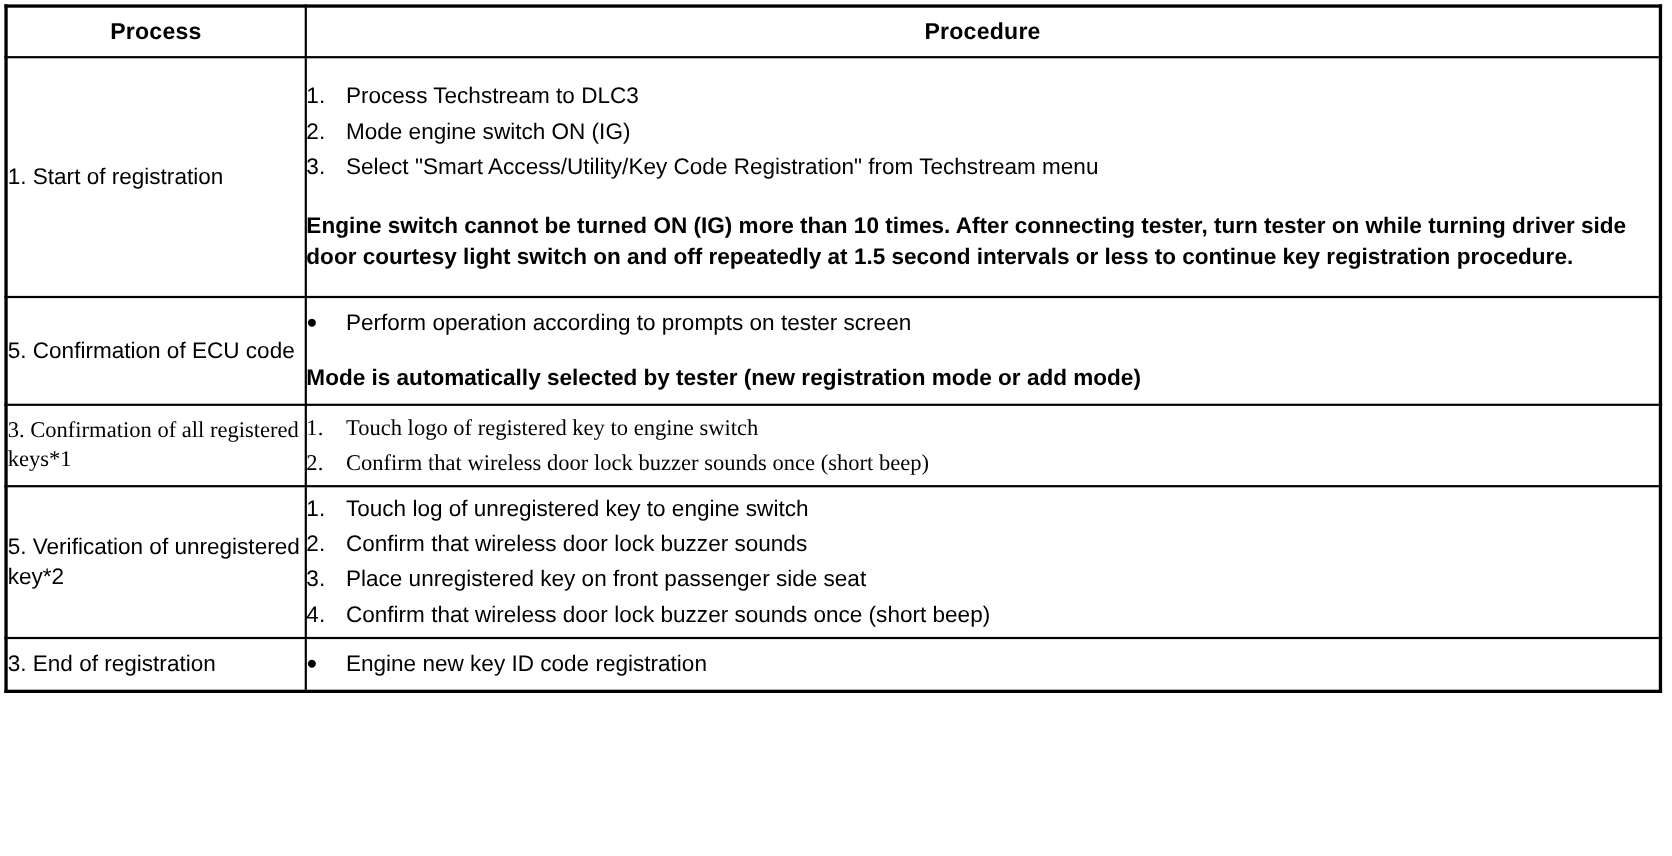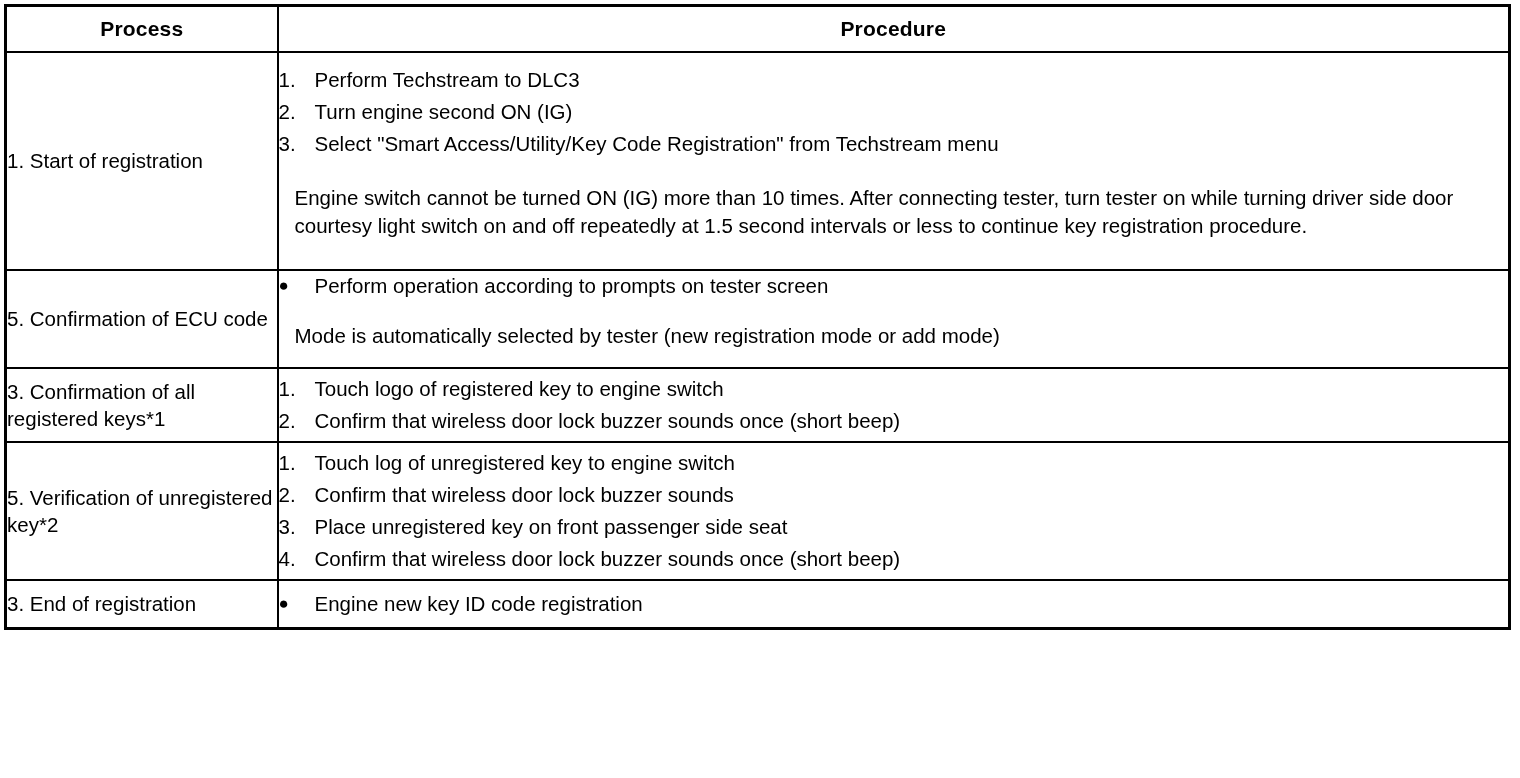--- a/index.html
+++ b/index.html
@@ -104,29 +104,30 @@
     width: 36px;
     text-align: left;
     font-size: 17px;
     line-height: 1;
     position: relative;
     top: -2px;
   }
   ul.bullet-list > li .text { flex: 1 1 auto; }
 
   .note-para {
-    margin: 16px;
+    margin: 0;
+    font-weight: bold;
   }
   .gap-para { margin-top: 26px; }
   .gap-para-sm { margin-top: 22px; }
 
   
   tr.row-1 td { height: 216px; }
   tr.row-2 td { height: 96px; }
-  tr.row-3 td { height: 72px; }
+  tr.row-3 td { height: 72px; font-family: Liberation Serif, serif; }
   tr.row-4 td { height: 72px; }
   tr.row-5 td { height: 136px; }
   tr.row-6 td { height: 68px; }
   tr.row-7 td { height: 46px; }
 </style>
 </head>
 <body>
 
 <div class="sheet">
 
@@ -144,25 +145,25 @@
     </thead>
 
     <tbody>
 
       <tr class="row-1">
         <td class="process-cell">1. Start of registration</td>
         <td class="procedure-cell">
           <ol class="num-list">
             <li>
               <span class="marker">1.</span>
-              <span class="text">Perform Techstream to DLC3</span>
+              <span class="text">Process Techstream to DLC3</span>
             </li>
             <li>
               <span class="marker">2.</span>
-              <span class="text">Turn engine second ON (IG)</span>
+              <span class="text">Mode engine switch ON (IG)</span>
             </li>
             <li>
               <span class="marker">3.</span>
               <span class="text">Select "Smart Access/Utility/Key Code Registration" from Techstream menu</span>
             </li>
           </ol>
           <p class="note-para gap-para">Engine switch cannot be turned ON (IG) more than 10 times. After connecting tester, turn tester on while turning driver side door courtesy light switch on and off repeatedly at 1.5 second intervals or less to continue key registration procedure.</p>
         </td>
       </tr>
 

